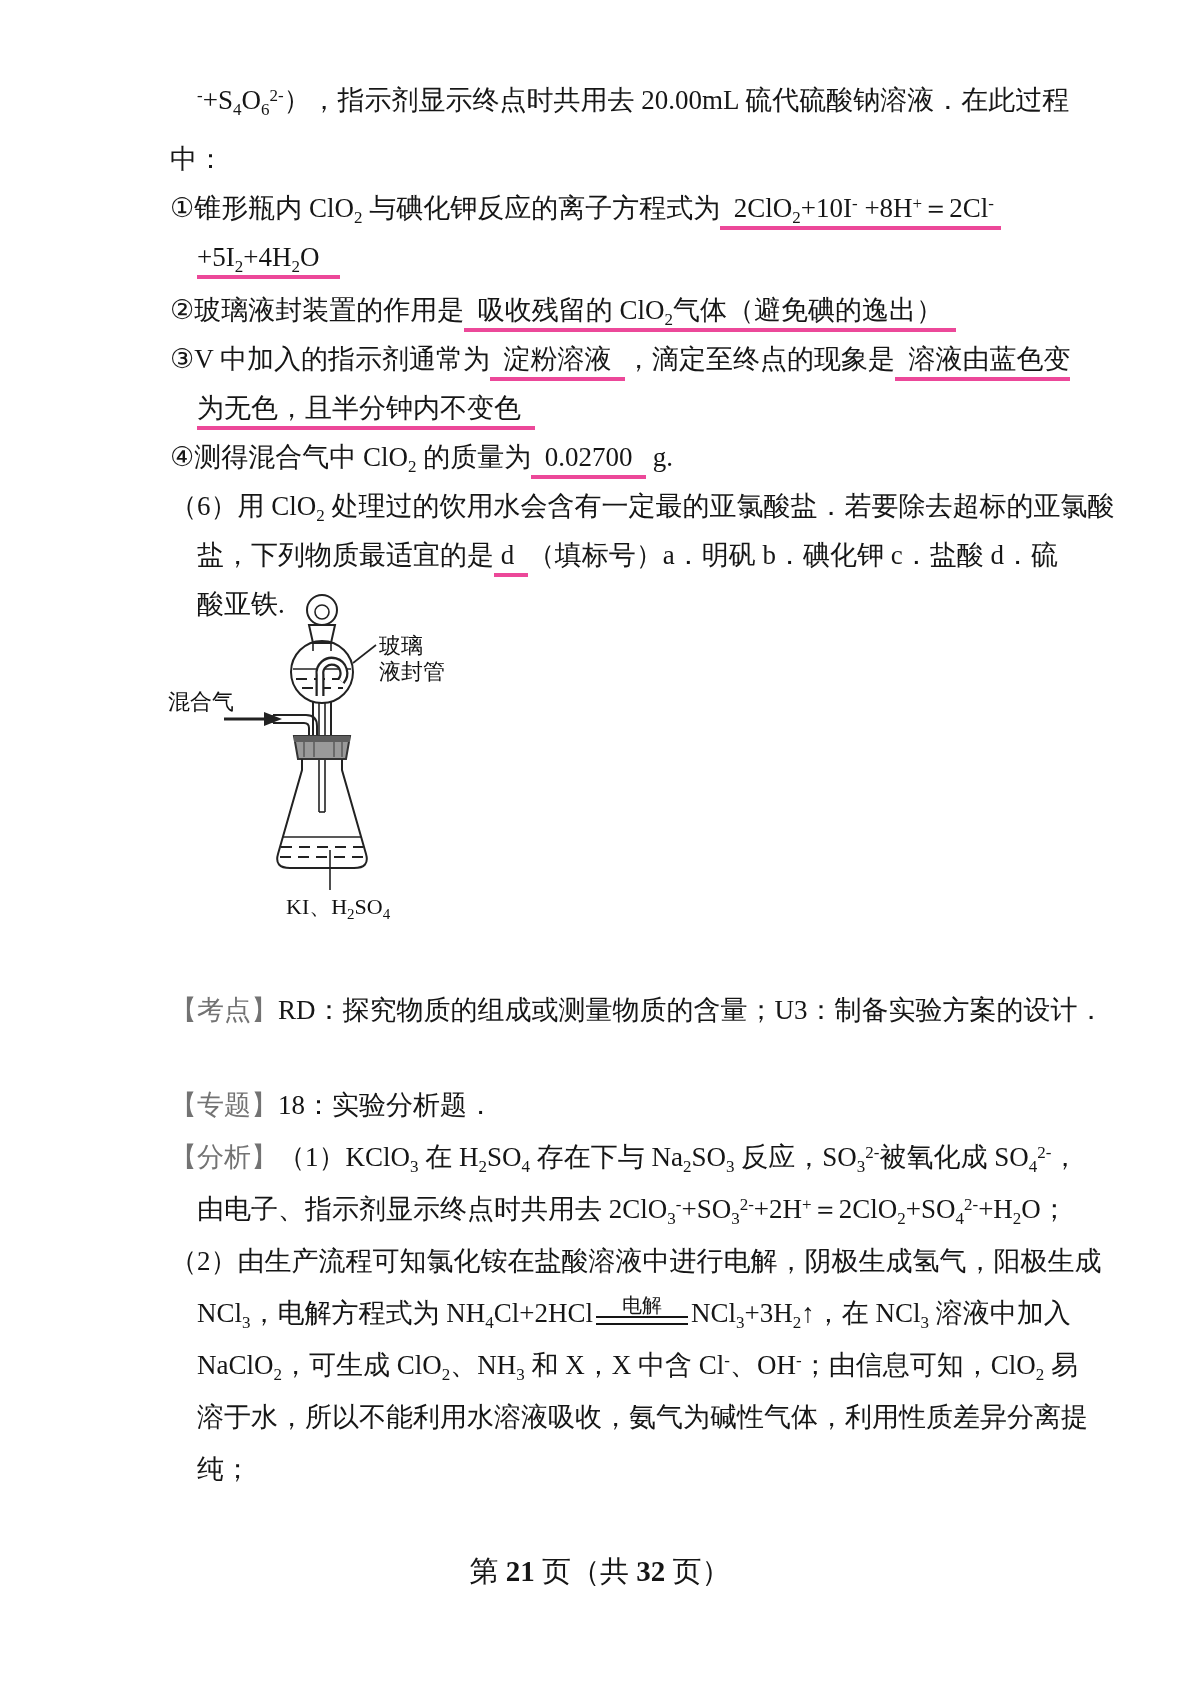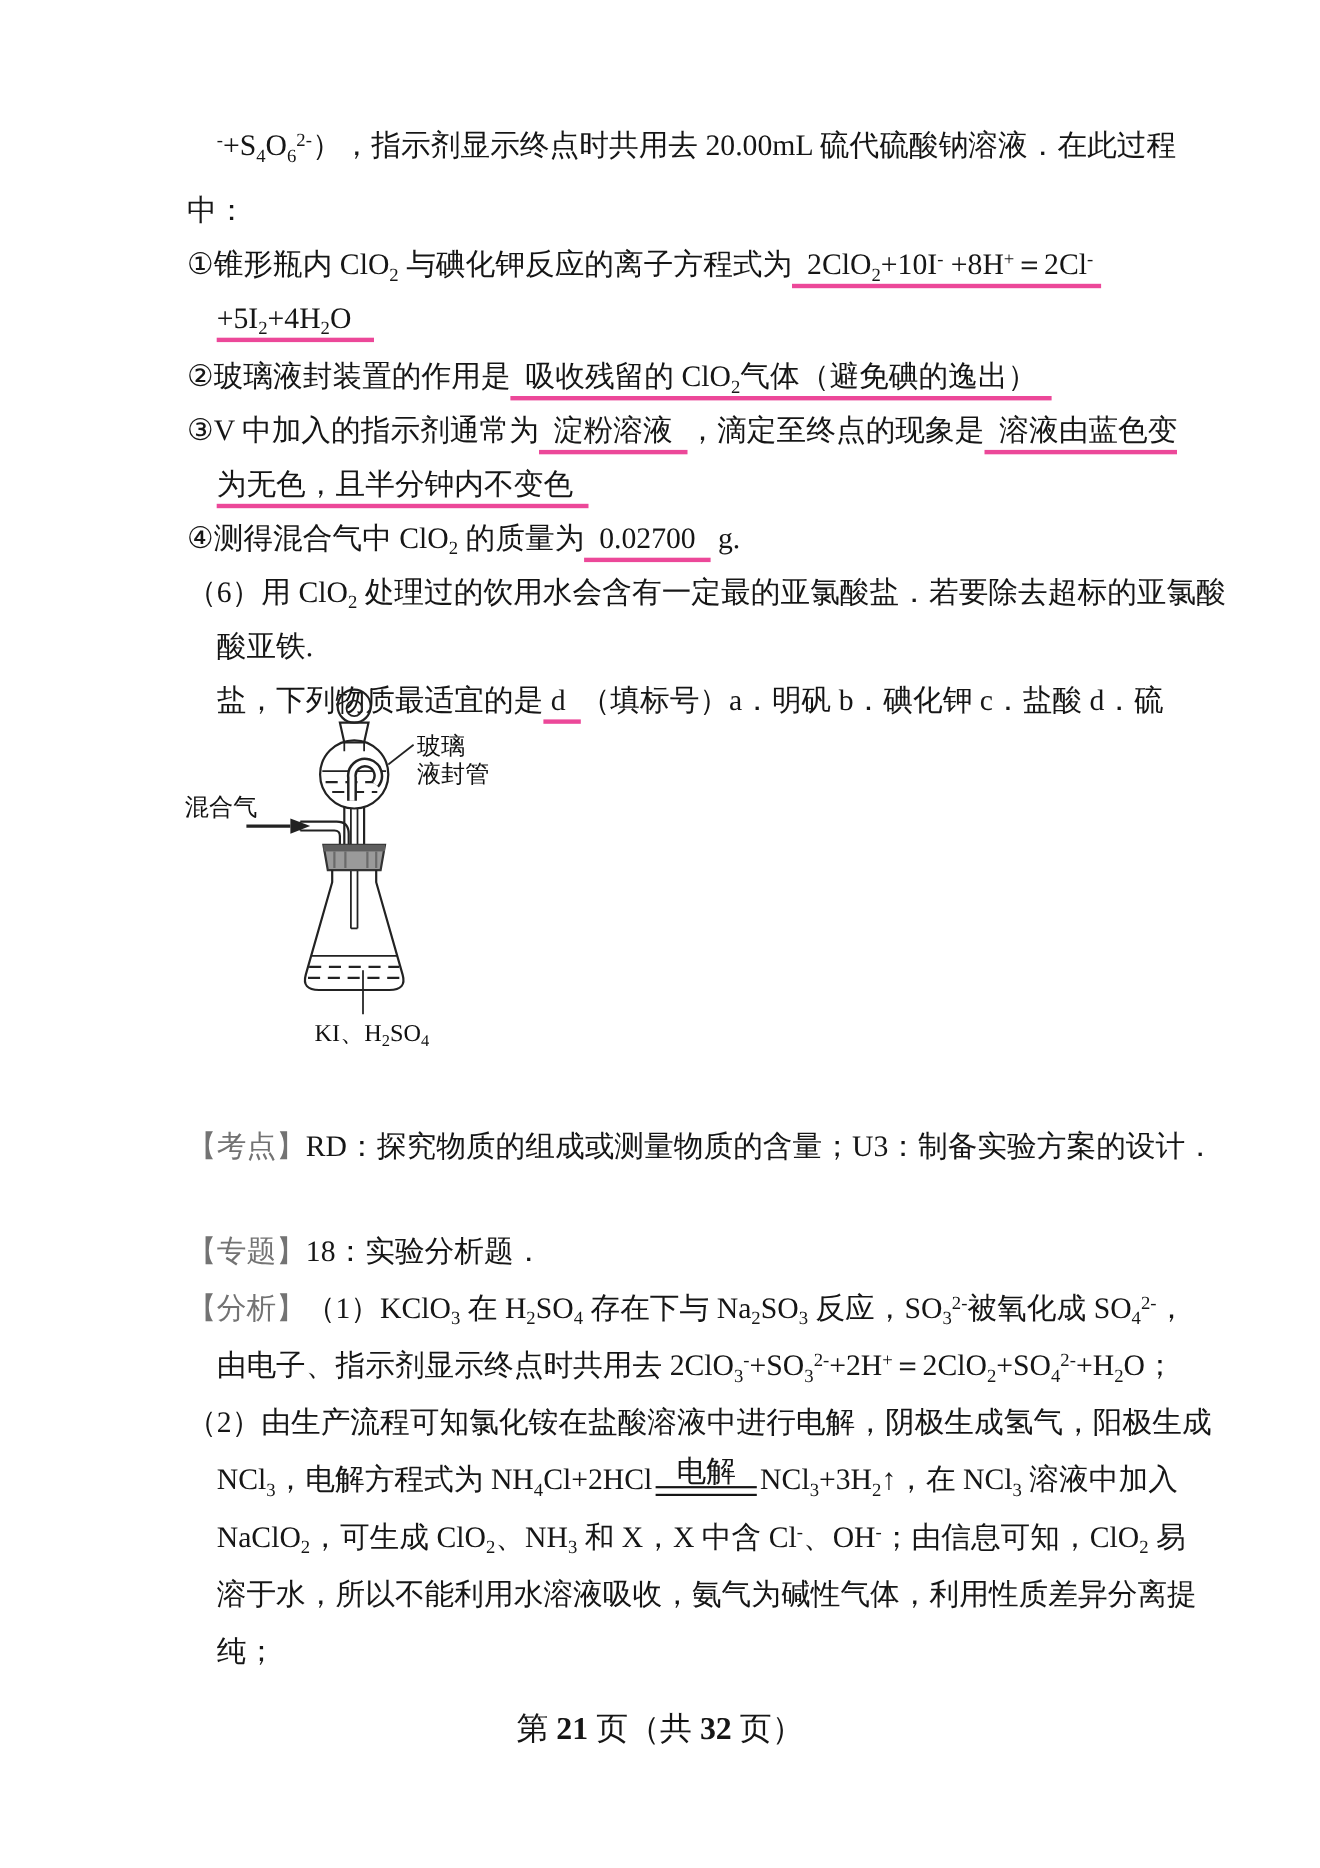--- a/index.html
+++ b/index.html
@@ -1,32 +1,32 @@
 <!DOCTYPE html>
 <html><head>
 <meta charset="utf-8">
 <style>
   html,body{margin:0;padding:0;}
   body{
     width:1200px;height:1698px;background:#ffffff;position:relative;
     font-family:"Liberation Serif","DejaVu Serif","DejaVu Sans",serif;
     color:#161616;overflow:hidden;
   }
-  .page{padding:108px 90px 0 170px;}
+  .page{padding:76px 90px 0 170px;}
   .line{font-size:27px;line-height:49px;white-space:nowrap;}
   .blk2 .line{line-height:52px;}
   .ind{padding-left:27px;}
   sub{font-size:17px;vertical-align:-6px;line-height:0;}
   sup{font-size:17px;vertical-align:8px;line-height:0;}
   .ans{border-bottom:4px solid #ec4899;padding-bottom:3px;}
   .blue{color:#737373;}
   .b{font-weight:bold;}
   .eqover{display:inline-flex;flex-direction:column;align-items:center;
     vertical-align:middle;margin:0 3px;transform:translateY(-6px);}
-  .eqtop{font-size:27px;line-height:1.05;}
+  .eqtop{font-size:20px;line-height:1.05;}
   .eqbar{width:92px;height:9px;box-sizing:border-box;
     border-top:2.5px solid #151515;border-bottom:2.5px solid #151515;}
   .diagram-svg{display:block;margin:-63px 0 0 -10px;}
   .blk2{margin-top:58px;}
   .ln{stroke:#222;stroke-width:2;fill:none;}
   .lnthin{stroke:#222;stroke-width:1.6;fill:none;}
   .dash{stroke:#222;stroke-width:2;fill:none;stroke-dasharray:11 7;}
   .dlabel{font-size:22px;fill:#111;font-family:inherit;}
   .dsub{font-size:15px;}
   .footer{position:absolute;left:0;right:0;top:1552px;text-align:center;
@@ -40,22 +40,22 @@
   <div id="body-lines-1" class="blk1">
       <div class="line ind"><sup>-</sup><span>+S</span><sub>4</sub><span>O</span><sub>6</sub><sup>2-</sup><span>），指示剂显示终点时共用去 20.00mL 硫代硫酸钠溶液．在此过程</span></div>
       <div class="line" style="margin-top: 10px;"><span>中：</span></div>
       <div class="line"><span>①锥形瓶内 ClO</span><sub>2</sub><span> 与碘化钾反应的离子方程式为</span><span class="ans"><span>&nbsp;&nbsp;2ClO</span><sub>2</sub><span>+10I</span><sup>-</sup><span>&nbsp;+8H</span><sup>+</sup><span>＝2Cl</span><sup>-</sup><span>&nbsp;</span></span></div>
       <div class="line ind"><span class="ans"><span>+5I</span><sub>2</sub><span>+4H</span><sub>2</sub><span>O&nbsp;&nbsp;&nbsp;</span></span></div>
       <div class="line" style="margin-top: 4px;"><span>②玻璃液封装置的作用是</span><span class="ans"><span>&nbsp;&nbsp;吸收残留的 ClO</span><sub>2</sub><span>气体（避免碘的逸出）&nbsp;&nbsp;</span></span></div>
       <div class="line"><span>③V 中加入的指示剂通常为</span><span class="ans"><span>&nbsp;&nbsp;淀粉溶液&nbsp;&nbsp;</span></span><span>，滴定至终点的现象是</span><span class="ans"><span>&nbsp;&nbsp;溶液由蓝色变</span></span></div>
       <div class="line ind"><span class="ans"><span>为无色，且半分钟内不变色&nbsp;&nbsp;</span></span></div>
       <div class="line"><span>④测得混合气中 ClO</span><sub>2</sub><span> 的质量为</span><span class="ans"><span>&nbsp;&nbsp;0.02700&nbsp;&nbsp;</span></span><span> g.</span></div>
       <div class="line"><span>（6）用 ClO</span><sub>2</sub><span> 处理过的饮用水会含有一定最的亚氯酸盐．若要除去超标的亚氯酸</span></div>
+      <div class="line ind"><span>盐，下列物质最适宜的是</span><span class="ans"><span>&nbsp;d&nbsp;&nbsp;</span></span><span>（填标号）a．明矾 b．碘化钾 c．盐酸 d．硫</span></div>
       <div class="line ind"><span>酸亚铁.</span></div>
-      <div class="line ind"><span>盐，下列物质最适宜的是</span><span class="ans"><span>&nbsp;d&nbsp;&nbsp;</span></span><span>（填标号）a．明矾 b．碘化钾 c．盐酸 d．硫</span></div>
     </div>
 
   <svg class="diagram-svg" width="460" height="360" viewBox="0 0 460 360">
 
     <circle class="ln" cx="162" cy="44" r="15"></circle>
     <circle class="lnthin" cx="162" cy="46" r="7"></circle>
 
     <path class="ln" d="M149,59 L175,59 L171,77 L153,77 Z"></path>
     <path class="lnthin" d="M153,77 L153,85 M171,77 L171,85"></path>
 

